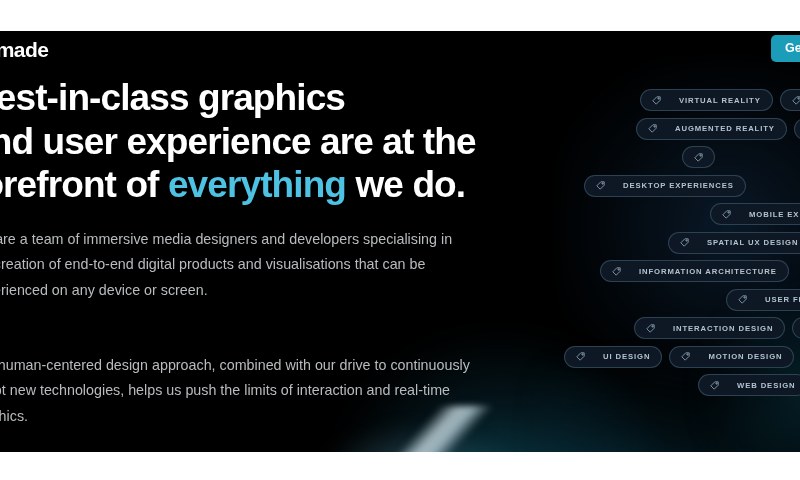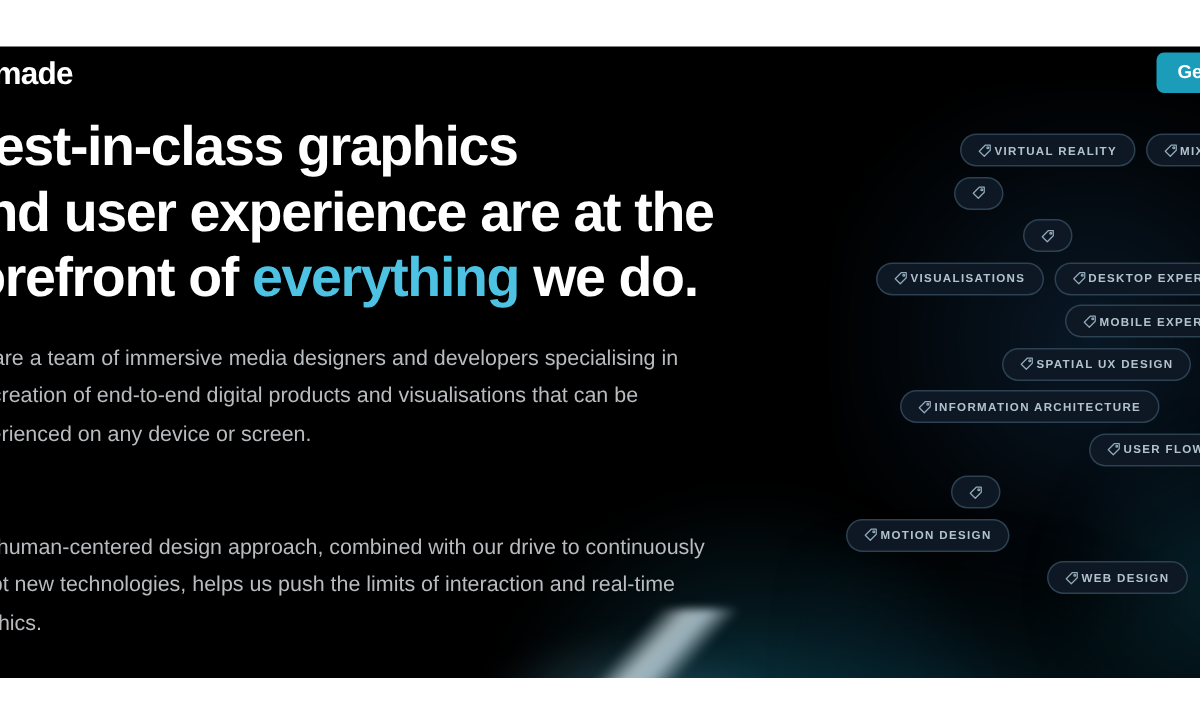--- a/index.html
+++ b/index.html
@@ -162,21 +162,21 @@
   }
   .tag-row {
     display: flex;
     gap: 7px;
     margin-bottom: 6.5px;
     white-space: nowrap;
   }
   .tag-pill {
     display: inline-flex;
     align-items: center;
-    gap: 2px;
+    gap: 18px;
     height: 22px;
     padding: 0 11px;
     flex: 0 0 auto;
     border: 1px solid rgba(92,128,152,0.40);
     border-radius: 11px;
     background: #0d1824;
     color: #b2c3cf;
     font-size: 7.7px;
     font-weight: 700;
     letter-spacing: 0.9px;
@@ -247,49 +247,49 @@
         </div>
       </div>
       <div class="tag-row" style="margin-left: 96px;">
         <div class="tag-pill">
           <span style="display: inline-flex;">
             <svg class="tag-icon" viewBox="0 0 12 12" fill="none" stroke="rgba(170,195,212,0.85)" stroke-width="1.1" stroke-linejoin="round">
               <path d="M6.4 1.1 L10.9 1.1 L10.9 5.6 L5.6 10.9 L1.1 6.4 Z"></path>
               <circle cx="8.7" cy="3.3" r="0.85"></circle>
             </svg>
           </span>
+          <span>Augmented Reality</span>
+        </div>
+        <div class="tag-pill">
+          <span style="display: inline-flex;">
+            <svg class="tag-icon" viewBox="0 0 12 12" fill="none" stroke="rgba(170,195,212,0.85)" stroke-width="1.1" stroke-linejoin="round">
+              <path d="M6.4 1.1 L10.9 1.1 L10.9 5.6 L5.6 10.9 L1.1 6.4 Z"></path>
+              <circle cx="8.7" cy="3.3" r="0.85"></circle>
+            </svg>
+          </span>
         </div>
       </div>
       <div class="tag-row" style="margin-left: 142px;">
         <div class="tag-pill">
           <span style="display: inline-flex;">
             <svg class="tag-icon" viewBox="0 0 12 12" fill="none" stroke="rgba(170,195,212,0.85)" stroke-width="1.1" stroke-linejoin="round">
               <path d="M6.4 1.1 L10.9 1.1 L10.9 5.6 L5.6 10.9 L1.1 6.4 Z"></path>
               <circle cx="8.7" cy="3.3" r="0.85"></circle>
             </svg>
           </span>
         </div>
       </div>
       <div class="tag-row" style="margin-left: 44px;">
         <div class="tag-pill">
           <span style="display: inline-flex;">
             <svg class="tag-icon" viewBox="0 0 12 12" fill="none" stroke="rgba(170,195,212,0.85)" stroke-width="1.1" stroke-linejoin="round">
               <path d="M6.4 1.1 L10.9 1.1 L10.9 5.6 L5.6 10.9 L1.1 6.4 Z"></path>
               <circle cx="8.7" cy="3.3" r="0.85"></circle>
             </svg>
           </span>
-          <span>Visualisations</span>
-        </div>
-        <div class="tag-pill">
-          <span style="display: inline-flex;">
-            <svg class="tag-icon" viewBox="0 0 12 12" fill="none" stroke="rgba(170,195,212,0.85)" stroke-width="1.1" stroke-linejoin="round">
-              <path d="M6.4 1.1 L10.9 1.1 L10.9 5.6 L5.6 10.9 L1.1 6.4 Z"></path>
-              <circle cx="8.7" cy="3.3" r="0.85"></circle>
-            </svg>
-          </span>
           <span>Desktop Experiences</span>
         </div>
       </div>
       <div class="tag-row" style="margin-left: 170px;">
         <div class="tag-pill">
           <span style="display: inline-flex;">
             <svg class="tag-icon" viewBox="0 0 12 12" fill="none" stroke="rgba(170,195,212,0.85)" stroke-width="1.1" stroke-linejoin="round">
               <path d="M6.4 1.1 L10.9 1.1 L10.9 5.6 L5.6 10.9 L1.1 6.4 Z"></path>
               <circle cx="8.7" cy="3.3" r="0.85"></circle>
             </svg>
@@ -331,30 +331,48 @@
         </div>
       </div>
       <div class="tag-row" style="margin-left: 94px;">
         <div class="tag-pill">
           <span style="display: inline-flex;">
             <svg class="tag-icon" viewBox="0 0 12 12" fill="none" stroke="rgba(170,195,212,0.85)" stroke-width="1.1" stroke-linejoin="round">
               <path d="M6.4 1.1 L10.9 1.1 L10.9 5.6 L5.6 10.9 L1.1 6.4 Z"></path>
               <circle cx="8.7" cy="3.3" r="0.85"></circle>
             </svg>
           </span>
+          <span>Interaction Design</span>
+        </div>
+        <div class="tag-pill">
+          <span style="display: inline-flex;">
+            <svg class="tag-icon" viewBox="0 0 12 12" fill="none" stroke="rgba(170,195,212,0.85)" stroke-width="1.1" stroke-linejoin="round">
+              <path d="M6.4 1.1 L10.9 1.1 L10.9 5.6 L5.6 10.9 L1.1 6.4 Z"></path>
+              <circle cx="8.7" cy="3.3" r="0.85"></circle>
+            </svg>
+          </span>
         </div>
       </div>
       <div class="tag-row" style="margin-left: 24px;">
         <div class="tag-pill">
           <span style="display: inline-flex;">
             <svg class="tag-icon" viewBox="0 0 12 12" fill="none" stroke="rgba(170,195,212,0.85)" stroke-width="1.1" stroke-linejoin="round">
               <path d="M6.4 1.1 L10.9 1.1 L10.9 5.6 L5.6 10.9 L1.1 6.4 Z"></path>
               <circle cx="8.7" cy="3.3" r="0.85"></circle>
             </svg>
           </span>
+          <span>UI Design</span>
+        </div>
+        <div class="tag-pill">
+          <span style="display: inline-flex;">
+            <svg class="tag-icon" viewBox="0 0 12 12" fill="none" stroke="rgba(170,195,212,0.85)" stroke-width="1.1" stroke-linejoin="round">
+              <path d="M6.4 1.1 L10.9 1.1 L10.9 5.6 L5.6 10.9 L1.1 6.4 Z"></path>
+              <circle cx="8.7" cy="3.3" r="0.85"></circle>
+            </svg>
+          </span>
           <span>Motion Design</span>
         </div>
       </div>
       <div class="tag-row" style="margin-left: 158px;">
         <div class="tag-pill">
           <span style="display: inline-flex;">
             <svg class="tag-icon" viewBox="0 0 12 12" fill="none" stroke="rgba(170,195,212,0.85)" stroke-width="1.1" stroke-linejoin="round">
               <path d="M6.4 1.1 L10.9 1.1 L10.9 5.6 L5.6 10.9 L1.1 6.4 Z"></path>
               <circle cx="8.7" cy="3.3" r="0.85"></circle>
             </svg>

